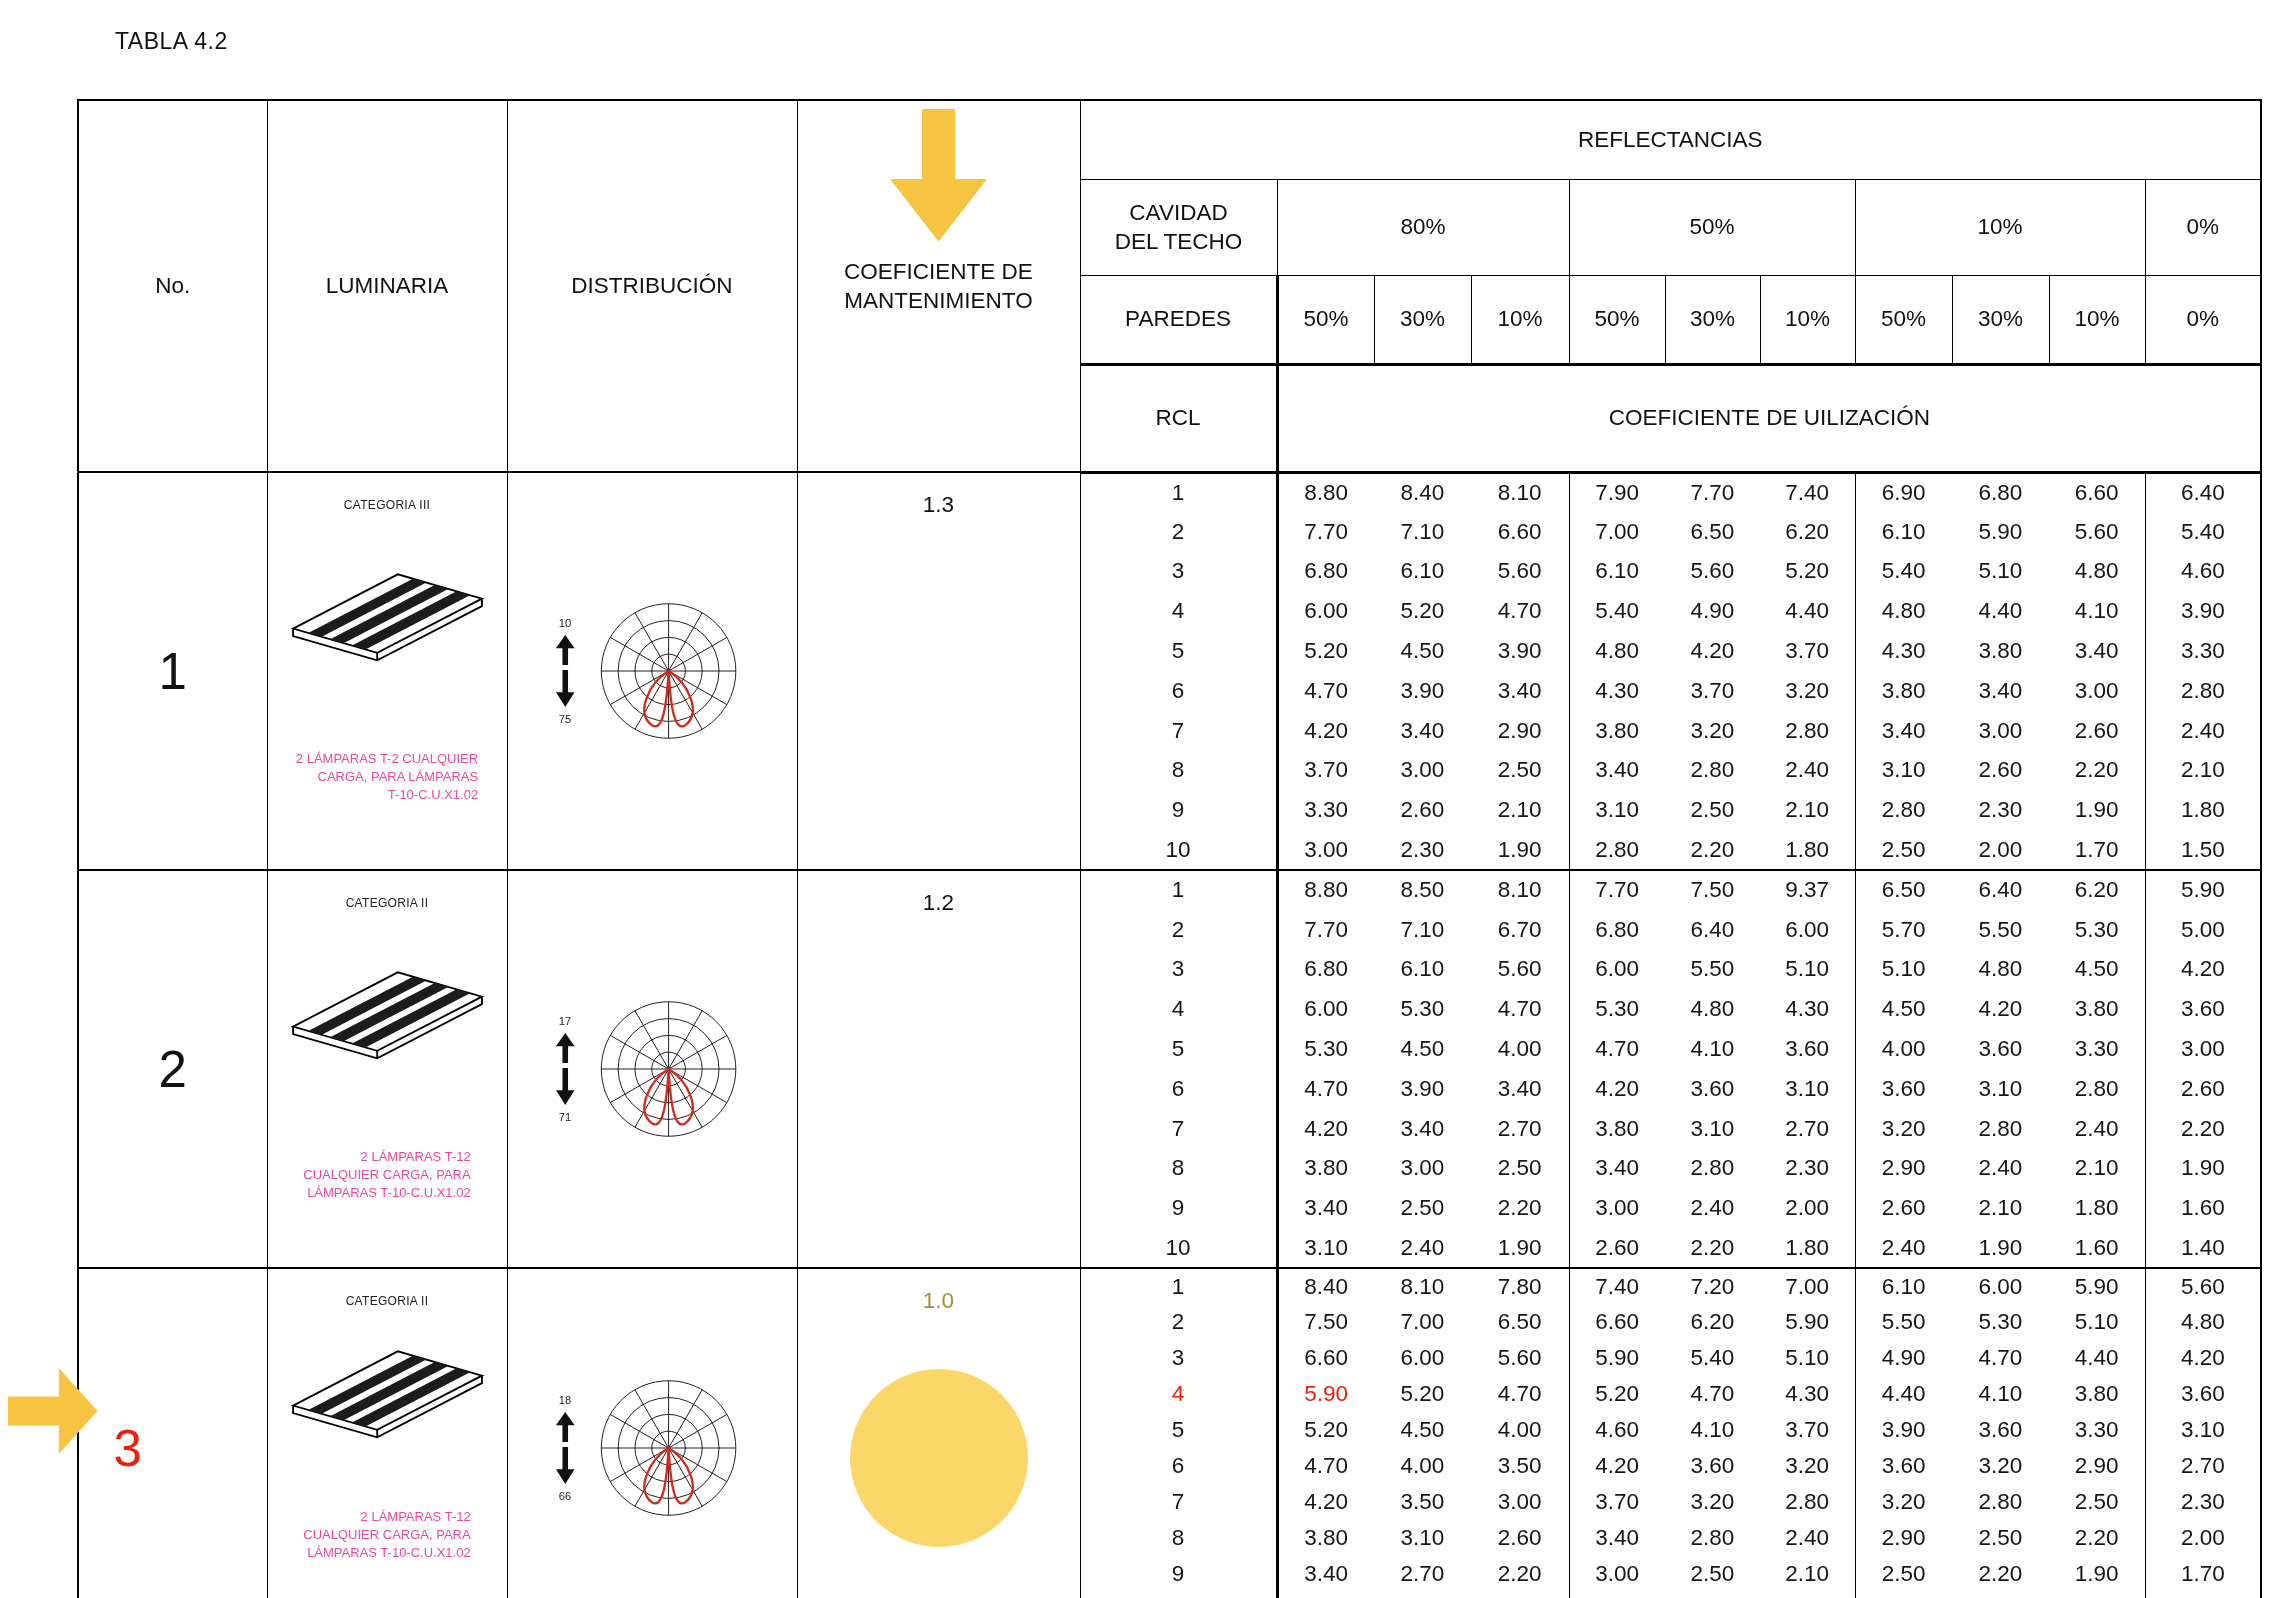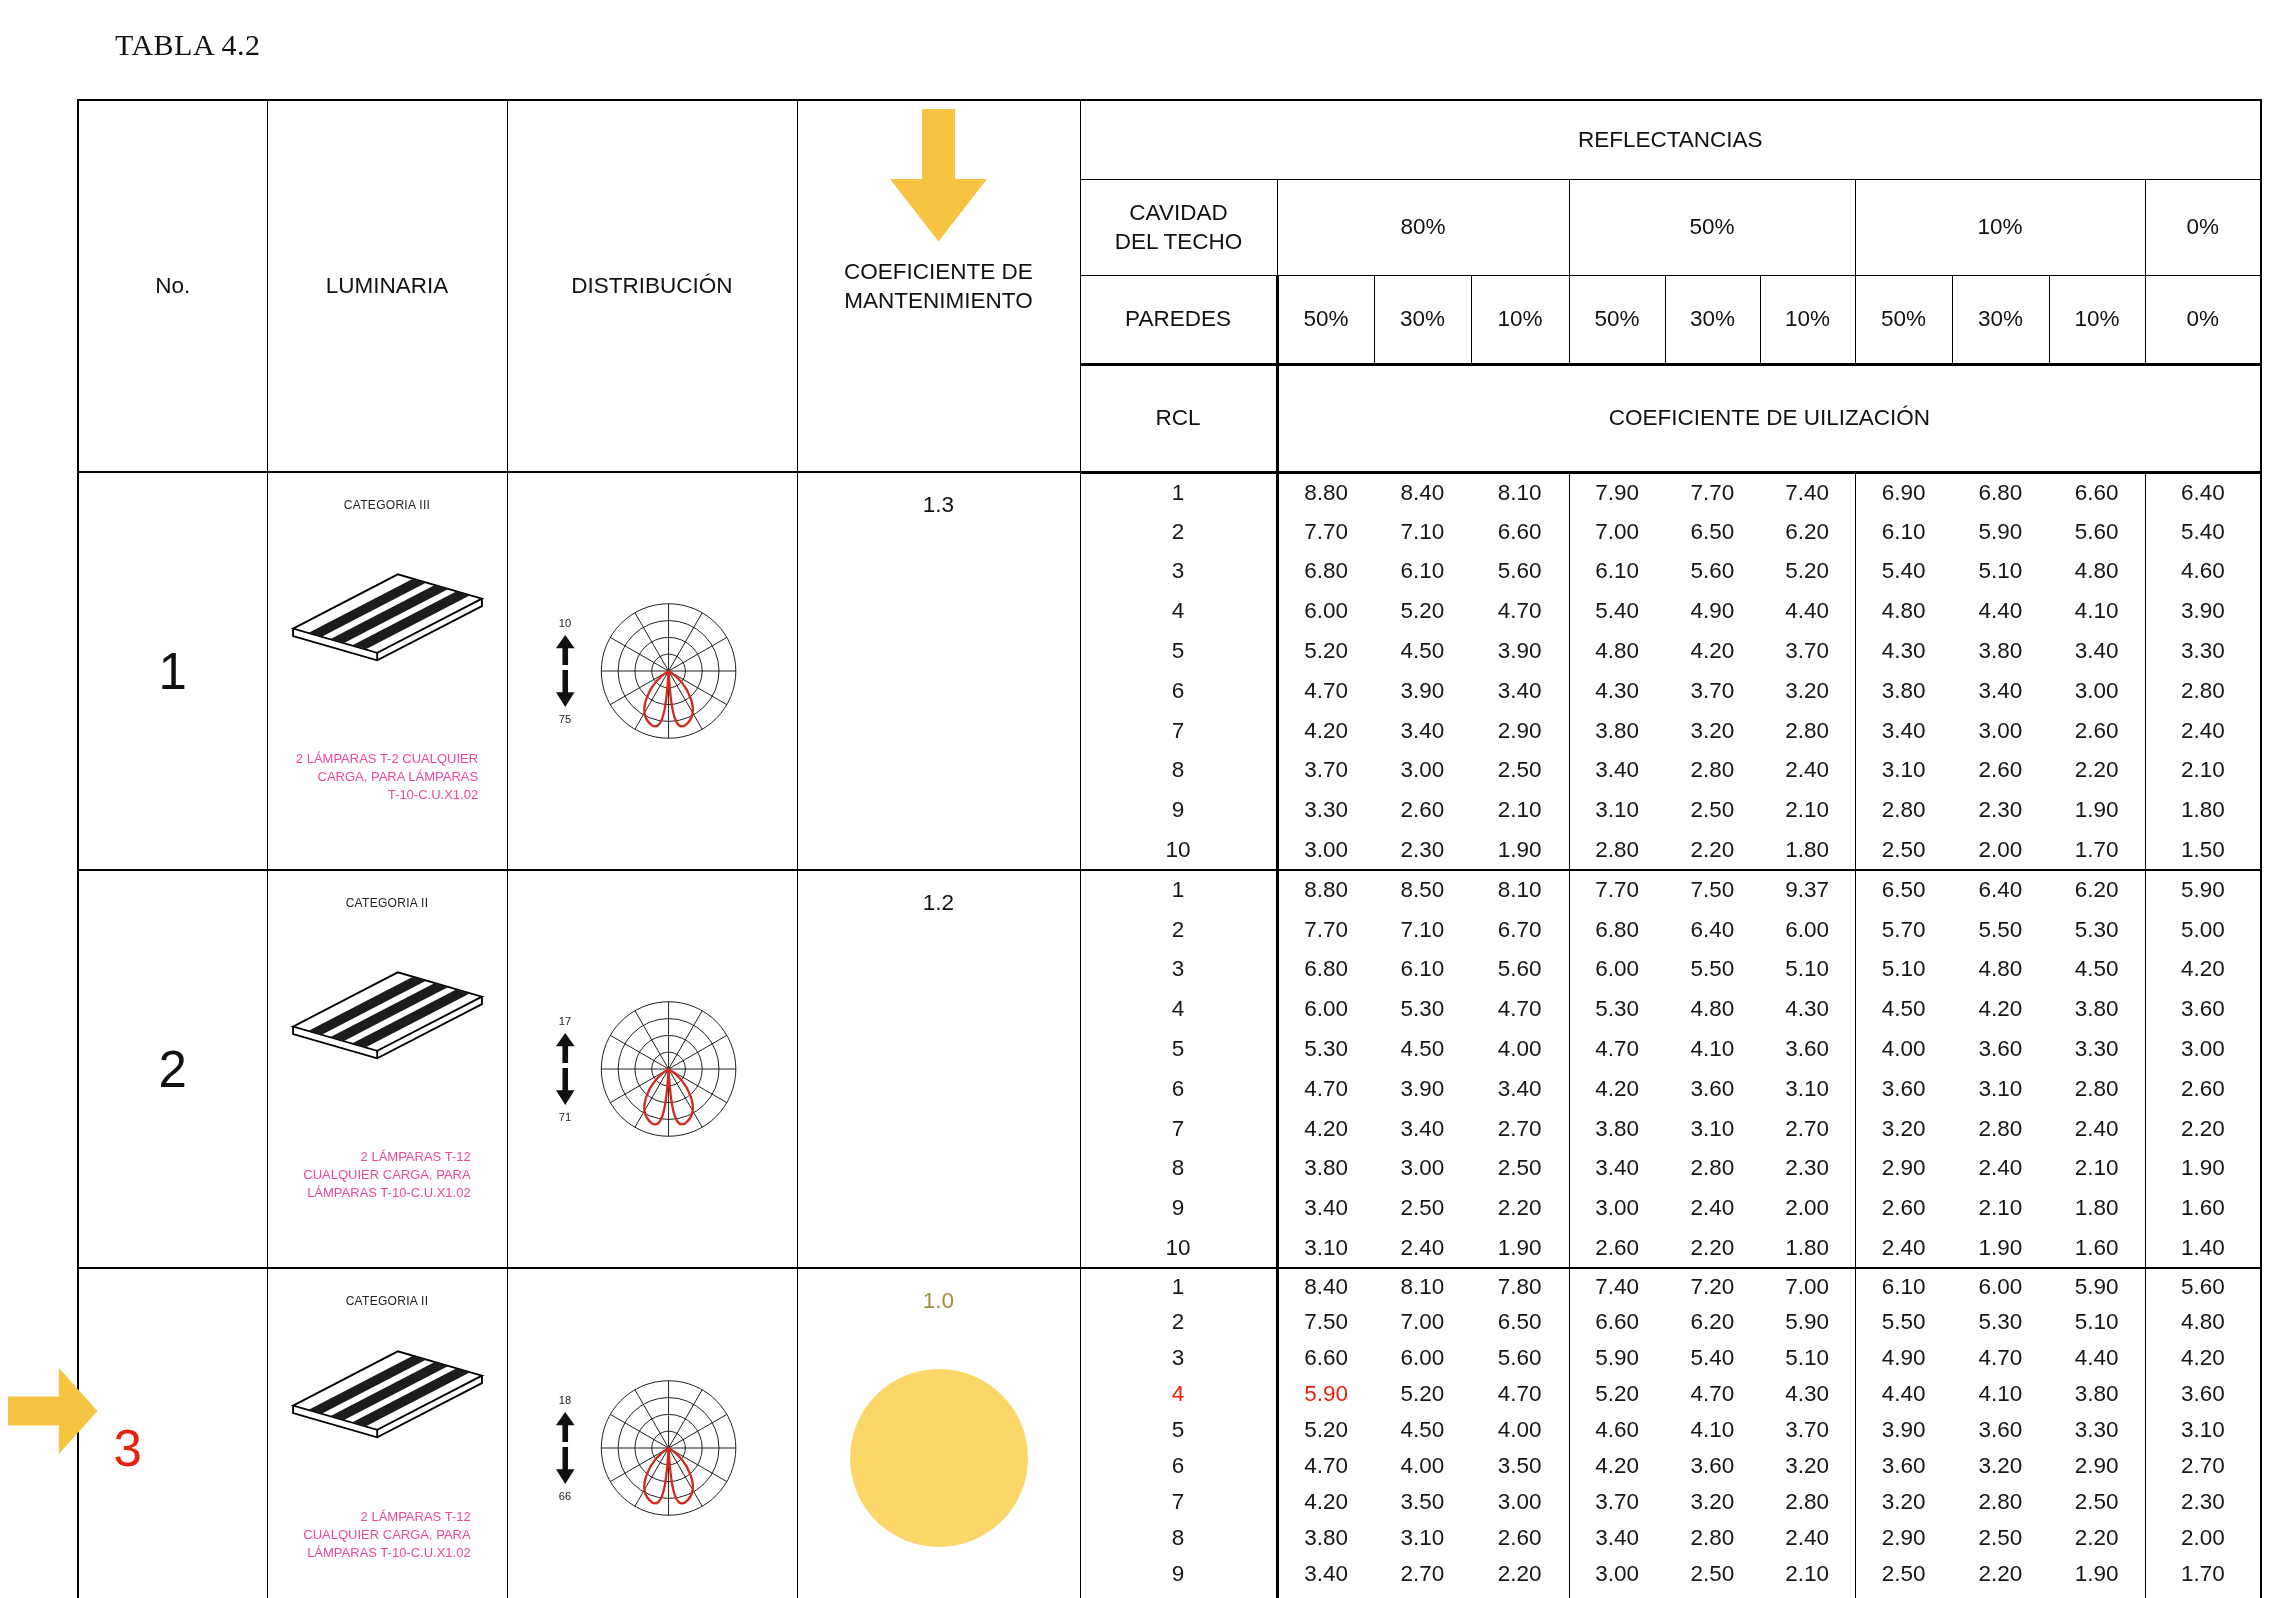--- a/index.html
+++ b/index.html
@@ -6,21 +6,21 @@
     --ink:#161616;
     --line:#000;
     --red:#E8210D;
     --yellow:#F6C440;
     --circle:#FBD76A;
     --muted-olive:#A38E3E;
   }
   html,body{margin:0;padding:0;background:#fff;}
   body{font-family:"Liberation Sans", sans-serif;color:var(--ink);}
   .page{position:relative;width:2285px;height:1598px;overflow:hidden;background:#fff;}
-  .title{position:absolute;left:115px;top:28px;font-size:30px;letter-spacing:0.5px;color:#111;font-family:Liberation Serif, serif;}
+  .title{position:absolute;left:115px;top:28px;font-size:23px;letter-spacing:0.5px;color:#111;}
   .tbl{position:absolute;left:77px;top:99px;width:2181px;border-collapse:collapse;table-layout:fixed;border:2.8px solid var(--line);}
   .tbl td{border:1.9px solid var(--line);text-align:center;vertical-align:middle;padding:0;}
   tr.h1{height:79px;} tr.h2{height:96px;} tr.h3{height:89px;padding-left:8px;} tr.h4{height:108px;}
   .hdr{font-size:22.5px;color:#111;}
   .two-line div{line-height:29px;}
   tr.h3 td{border-bottom:3.7px solid var(--line);}
   tr.h4 td{border-bottom:3.7px solid var(--line);}
   .paredes-cell,.rclh{border-right:3.7px solid var(--line) !important;}
   .coef-hdr{position:relative;}
   .hl-arrow-down{position:absolute;left:50%;top:7.5px;width:97px;height:133px;transform:translateX(-50%);

